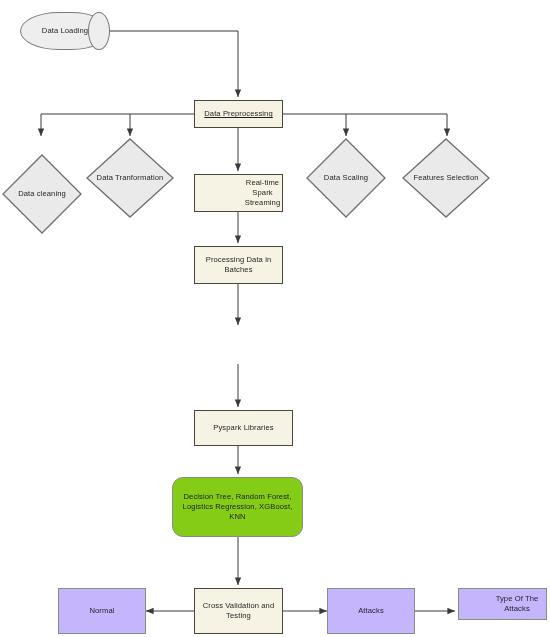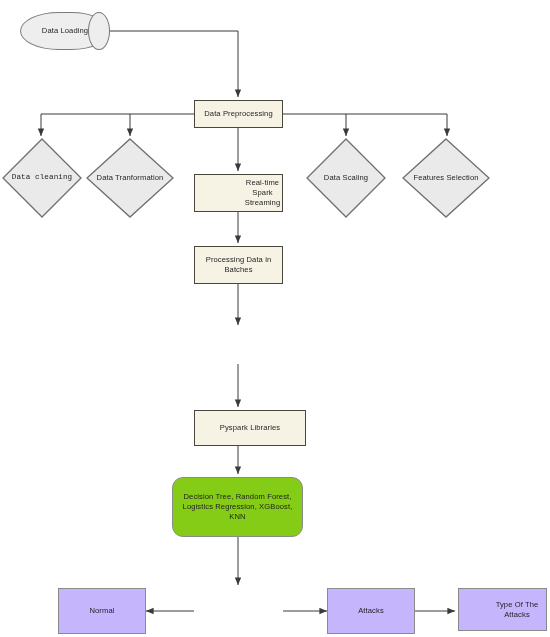--- a/index.html
+++ b/index.html
@@ -126,25 +126,25 @@
       <path d="M283,611 L327,611" marker-end="url(#arw)"></path>
       <path d="M415,611 L455,611" marker-end="url(#arw)"></path>
     </g>
   </svg>
 
   <div class="node cylinder" style="left:20px; top:12px; width:90px; height:38px;">
     <span class="cyl-cap"></span>
     <span class="lbl" style="position:relative; z-index:2; ">Data Loading</span>
   </div>
 
-  <div class="node box-process" style="left:194px; top:100px; width:89px; height:28px;">
+  <div class="node box-process" style="left:194px; top:100px; width:89px; height:28px;text-decoration:underline;">
     <span class="lbl">Data Preprocessing</span>
   </div>
 
-  <div class="node diamond" style="left:2px; top:138px; width:80px; height:80px;font-family:Liberation Mono, monospace;">
+  <div class="node diamond" style="left:2px; top:154px; width:80px; height:80px;">
     <svg class="dshape" viewBox="0 0 80 80" preserveAspectRatio="none">
       <polygon points="40,1 79,40 40,79 1,40" fill="#eaeaea" stroke="#6f6f6f" stroke-width="1.3"></polygon>
     </svg>
     <span class="lbl">Data cleaning</span>
   </div>
 
   <div class="node diamond" style="left:86px; top:138px; width:88px; height:80px;text-align:center;">
     <svg class="dshape" viewBox="0 0 88 80" preserveAspectRatio="none">
       <polygon points="44,1 87,40 44,79 1,40" fill="#eaeaea" stroke="#6f6f6f" stroke-width="1.3"></polygon>
     </svg>
@@ -169,36 +169,40 @@
     <span class="lbl">Real-time Spark
 Streaming</span>
   </div>
 
   <div class="node box-process" style="left:194px; top:246px; width:89px; height:38px;">
     <span class="lbl">Processing Data in
 Batches</span>
   </div>
 
 
-  <div class="node box-process" style="left:194px; top:410px; width:112px; height:36px;">
+  <div class="node box-process" style="left:194px; top:410px; width:99px; height:36px;">
     <span class="lbl">Pyspark Libraries</span>
   </div>
 
   <div class="node box-round" style="left:172px; top:477px; width:131px; height:60px;">
     <span class="lbl">Decision Tree, Random Forest,
 Logistics Regression, XGBoost,
 KNN</span>
   </div>
 
+  <div class="node box-process" style="left:194px; top:588px; width:89px; height:46px;">
+    <span class="lbl">Cross Validation and
+Testing</span>
+  </div>
 
   <div class="node box-term" style="left:58px; top:588px; width:88px; height:46px;">
     <span class="lbl">Normal</span>
   </div>
 
   <div class="node box-term" style="left:327px; top:588px; width:88px; height:46px;">
     <span class="lbl">Attacks</span>
   </div>
 
-  <div class="node box-term" style="left:458px; top:588px; width:89px; height:43px;padding-left:29px;">
+  <div class="node box-term" style="left:458px; top:588px; width:89px; height:32px;padding-left:29px;">
     <span class="lbl">Type Of The Attacks</span>
   </div>
 
 </div>
 
 </body></html>

